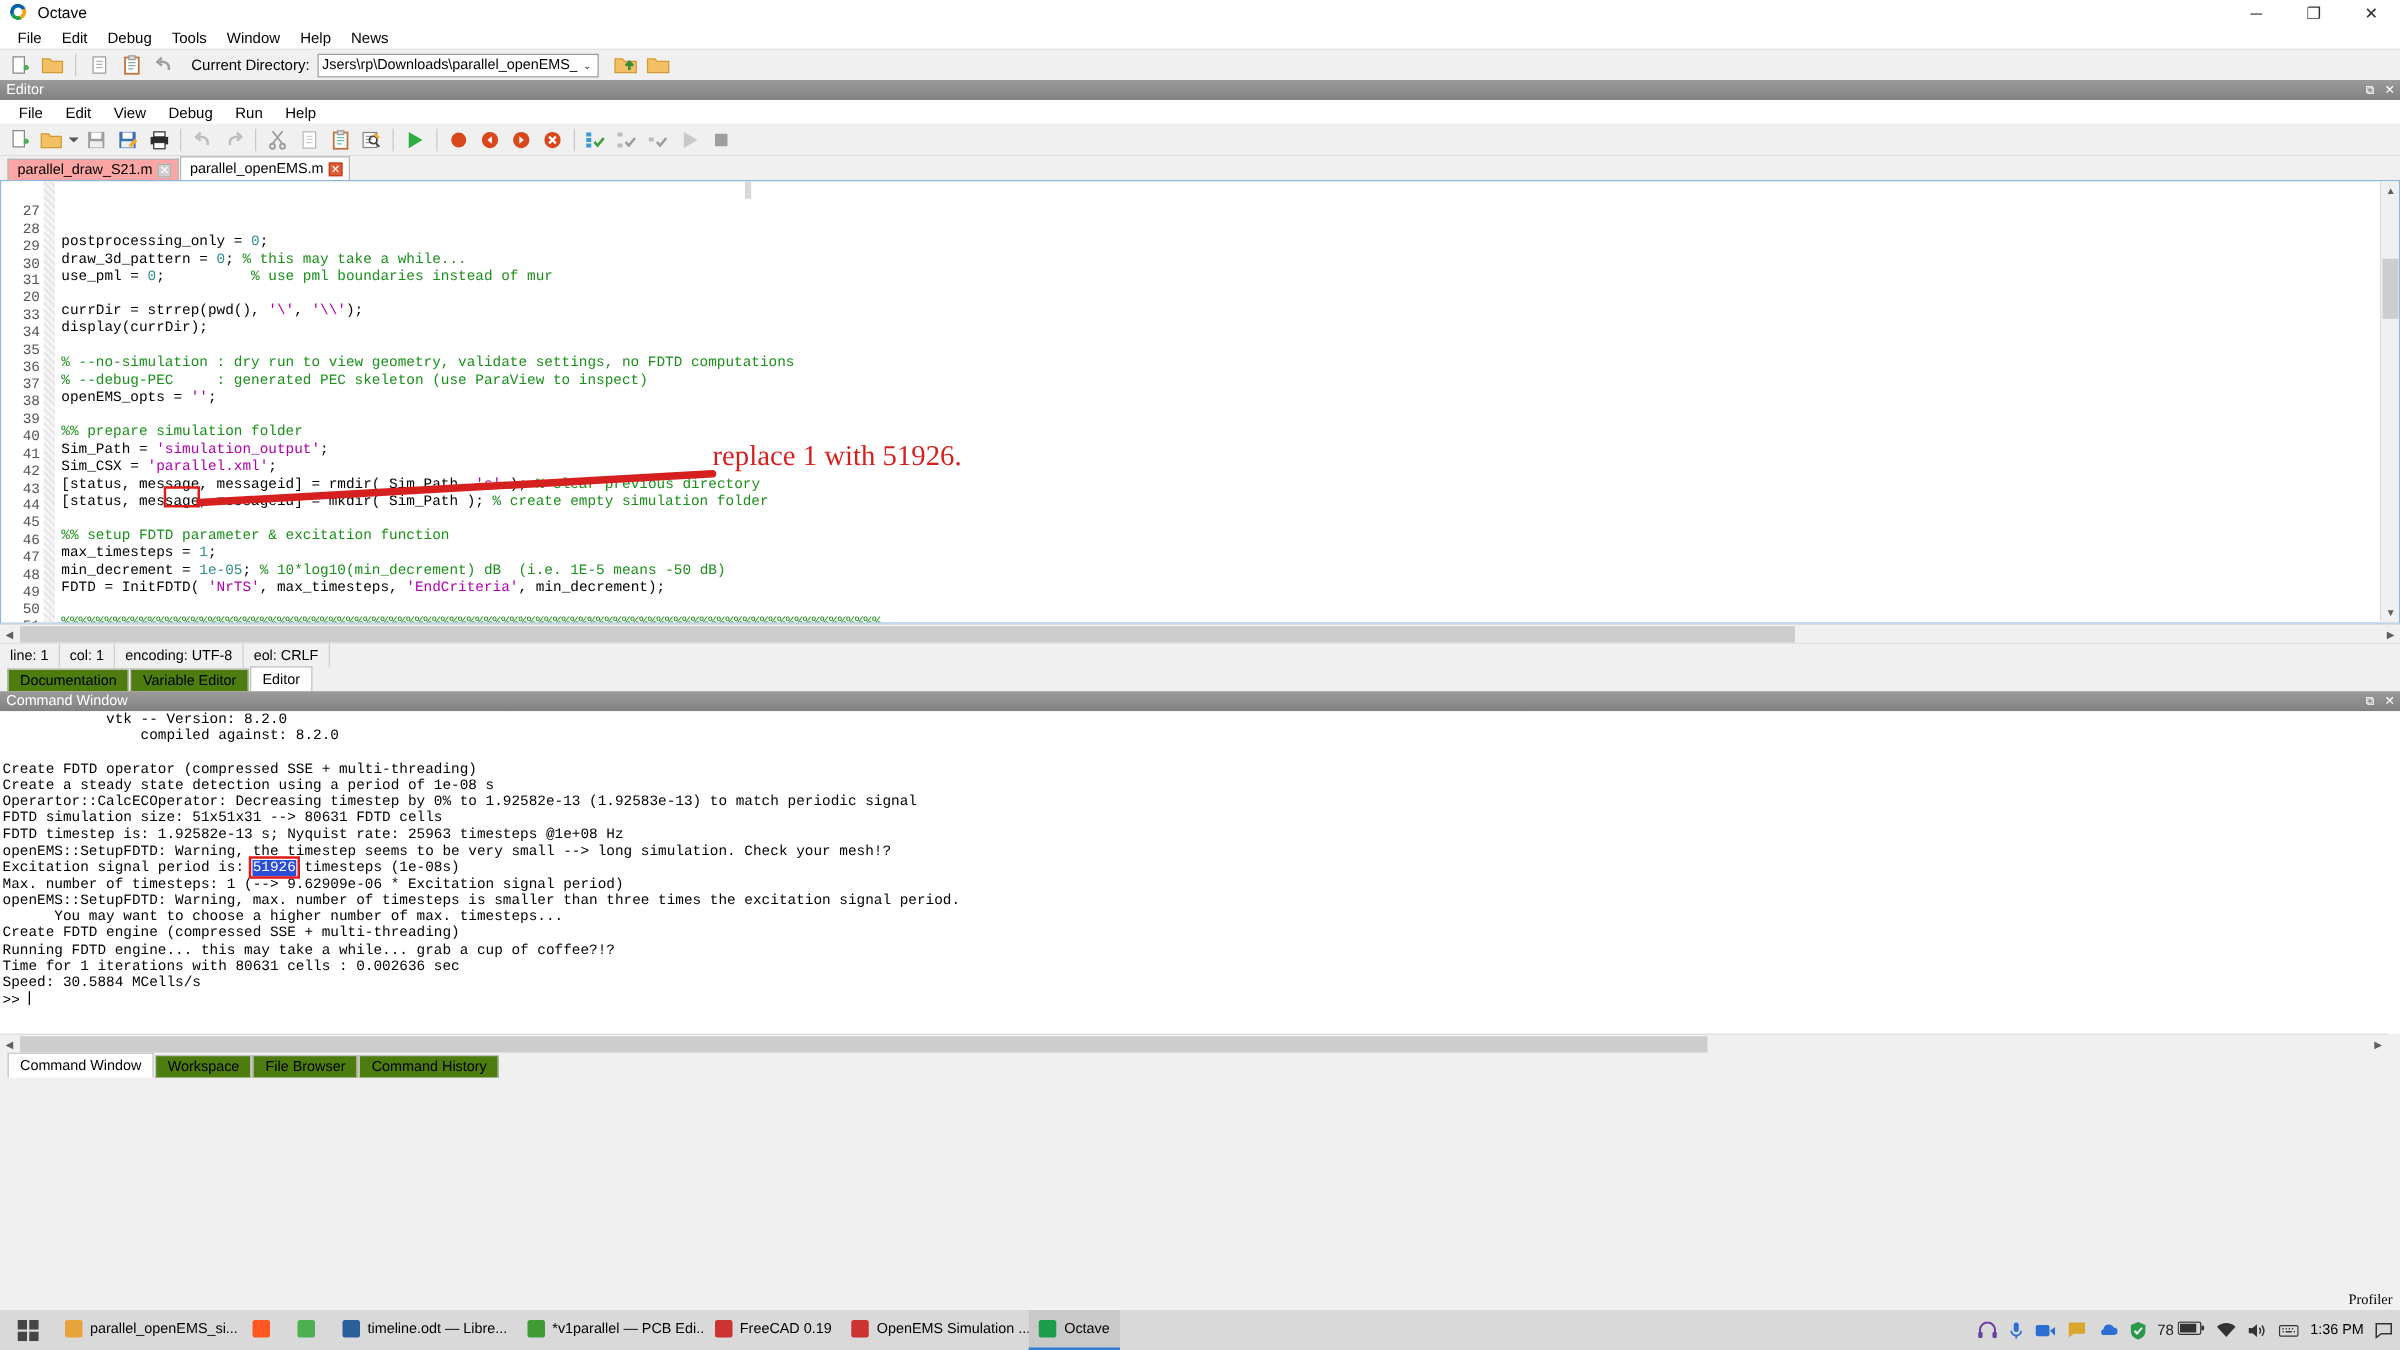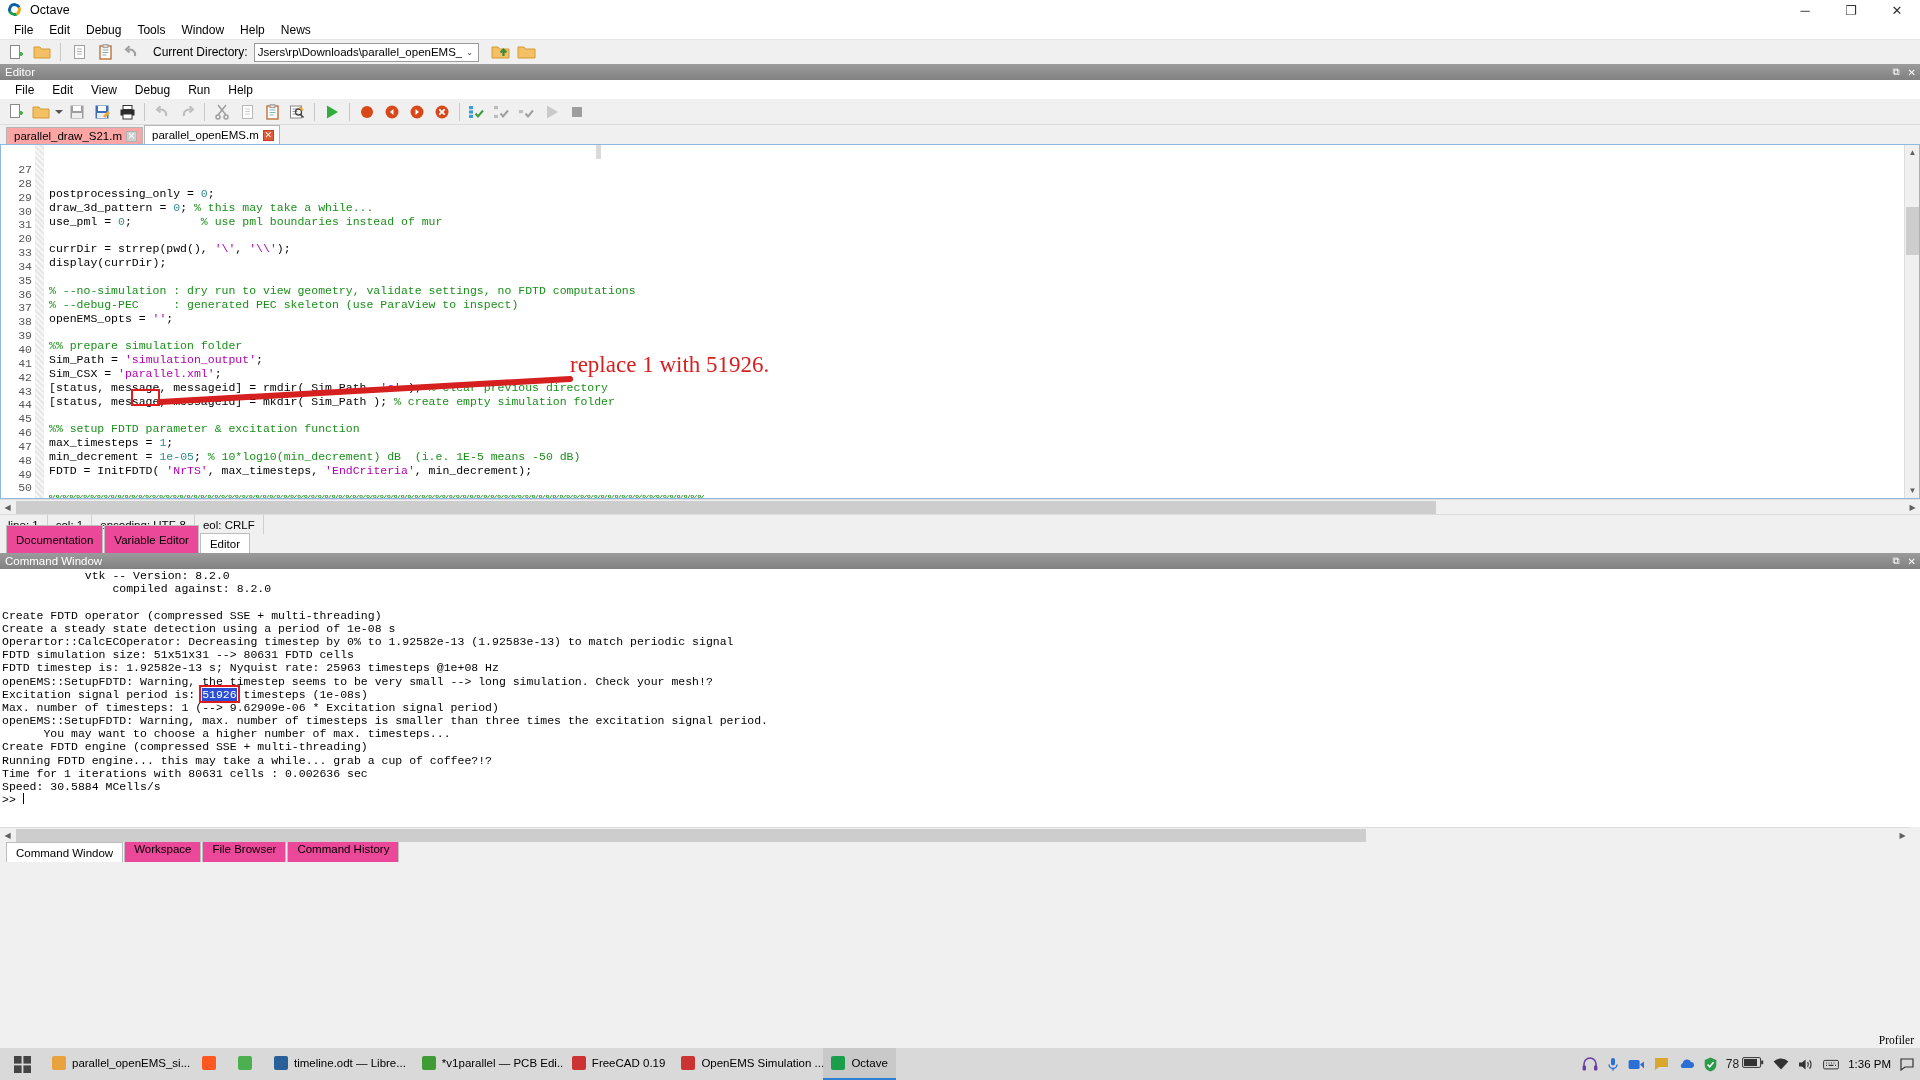--- a/index.html
+++ b/index.html
@@ -81,22 +81,22 @@
   .hsb .thumb{position:absolute;top:1px;height:13px;background:#cdcdcd;}
   .hsb .lf,.hsb .rt{position:absolute;top:0;width:15px;height:15px;font-size:8px;color:#606060;
     display:flex;align-items:center;justify-content:center;}
 
   
   .ed-status{ height:19px; background:#f0f0f0; display:flex; align-items:flex-start; font-size:11.5px;
      border-top:1px solid #dcdcdc;}
   .ed-status .cell{ padding:0 8px; border-right:1px solid #cfcfcf; height:19px; display:flex;align-items:center;}
 
   .bottomtabs{ height:20px; background:#f0f0f0; display:flex; align-items:flex-end; padding-left:6px;}
-  .btab{ height:28px;display:flex;align-items:center;padding:0 9px;font-size:11.5px;
-    border:1px solid #bdbdbd;border-bottom:none;background:#ec4899;margin-right:1px;}
+  .btab{ height:18px;display:flex;align-items:center;padding:0 9px;font-size:11.5px;
+    border:1px solid #bdbdbd;border-bottom:none;background:#4d7c0f;margin-right:1px;}
   .btab.active{background:#fff;height:20px;}
 
   
   .cw-body{ background:#fff; font-family:"Liberation Mono", monospace; font-size:11.5px;
      white-space:pre; overflow:hidden; position:relative; padding-left:2px;}
   .cw-body div{ height:13.2px; line-height:13.2px;}
   .hl{ background:#2a4fd6; color:#fff; }
   .redbox-cw{ position:absolute; border:2px solid #e01b1b; }
   .cursorblk{display:inline-block;width:1px;height:11px;background:#000;vertical-align:-1px;}
 

